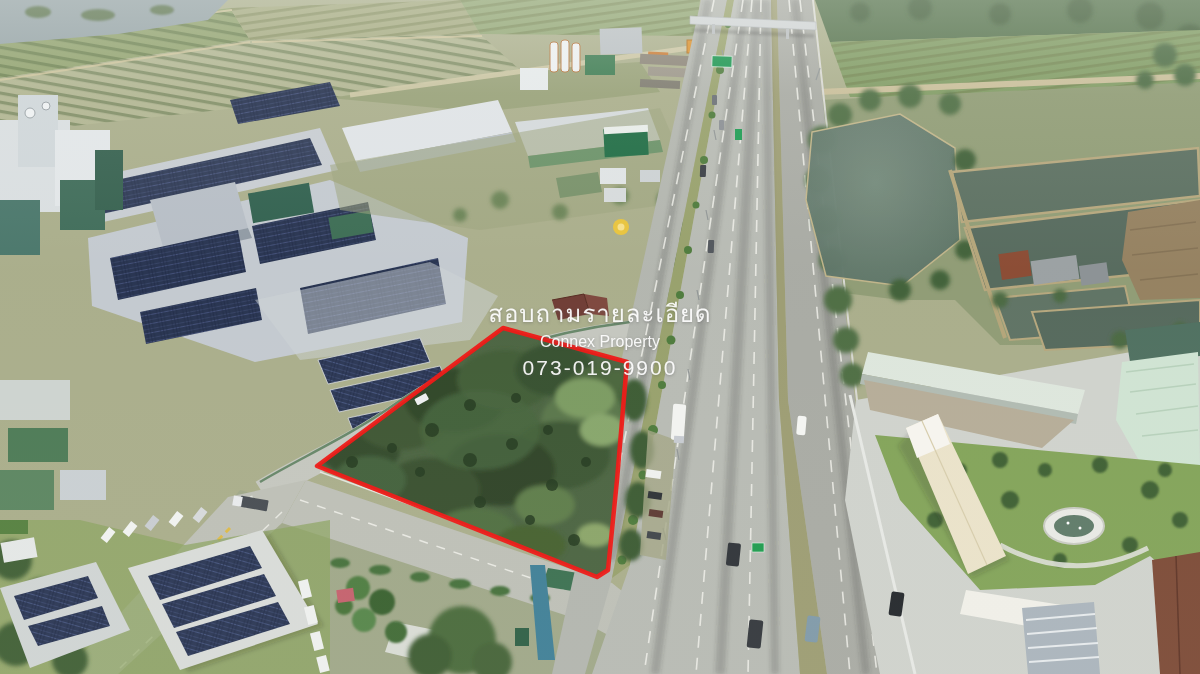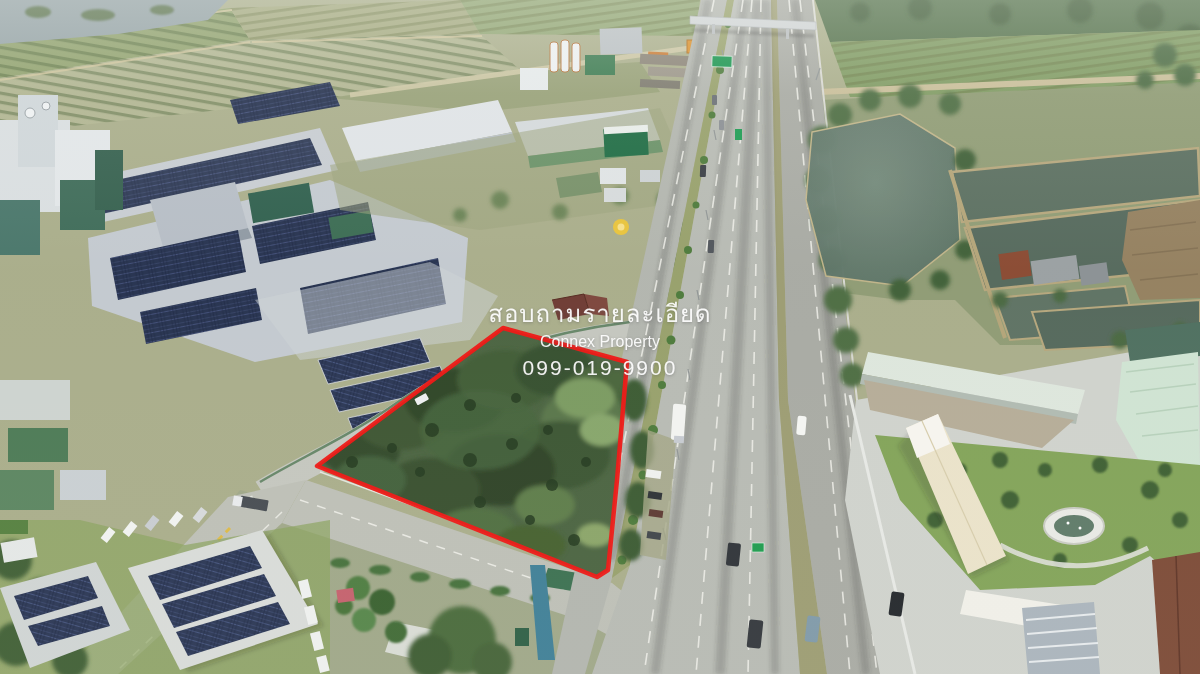--- a/index.html
+++ b/index.html
@@ -505,15 +505,15 @@
   </g>
   <rect x="415" y="396" width="13" height="7" rx="1" fill="#edeff0" transform="rotate(-28 421 399)"></rect>
 </g>
 
 <rect width="1200" height="674" fill="url(#gHaze)"></rect>
 </svg>
 
 <div class="overlay">
   <div class="ov-line1">สอบถามรายละเอียด</div>
   <div class="ov-line2">Connex Property</div>
-  <div class="ov-line3">099-019-9900</div>
+  <div class="ov-line3">073-019-9900</div>
 </div>
 </div>
 
 </body></html>

